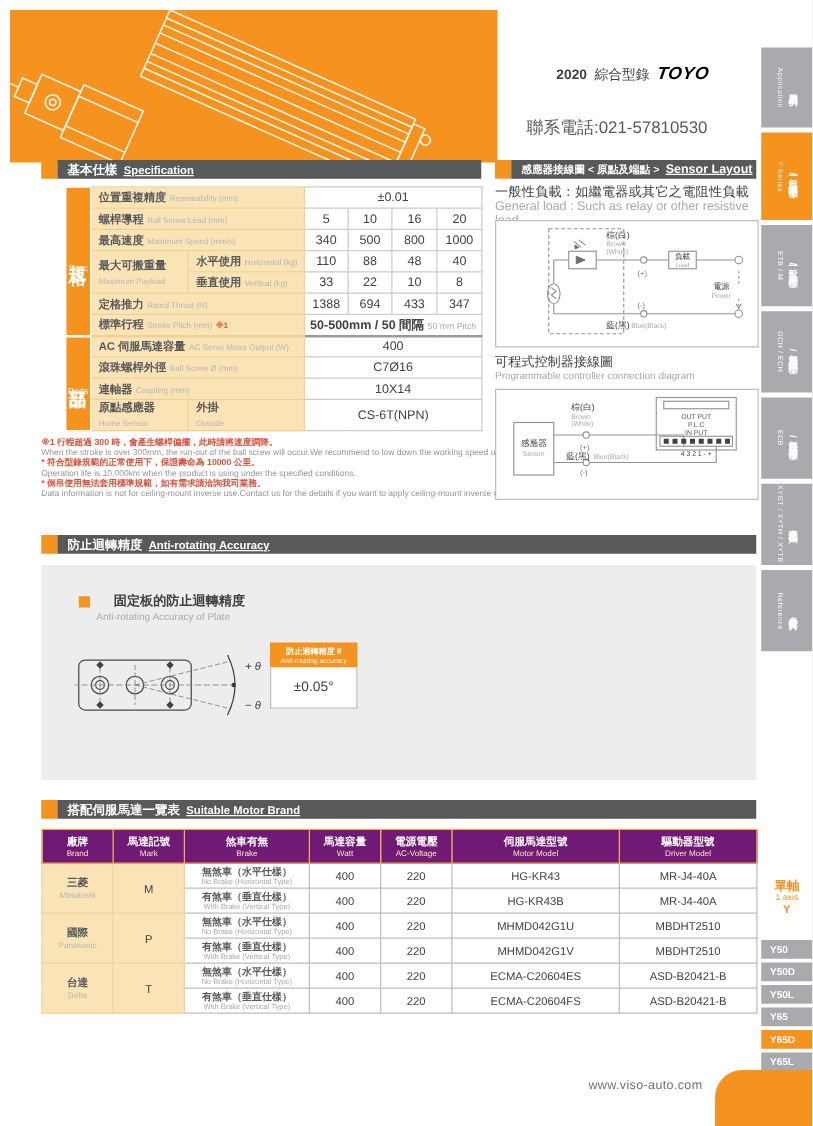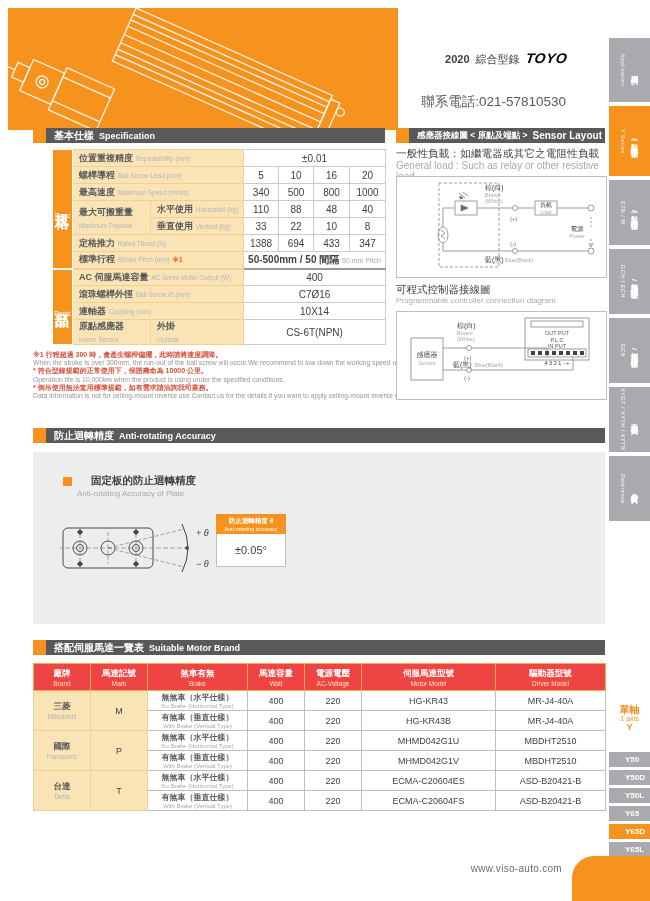--- a/index.html
+++ b/index.html
@@ -21,21 +21,21 @@
             justify-content:center;align-items:center;gap:3px;}
   .side-tab.active{background:#F6921E;}
   .side-tab .vzh{writing-mode:vertical-rl;font-size:7.5px;font-weight:bold;color:#fff;letter-spacing:1px;}
   .side-tab .ven{writing-mode:vertical-rl;font-size:5.5px;color:#fff;opacity:.95;letter-spacing:.5px;}
 
   
   .sec-head{height:15px;display:flex;}
   .sec-accent{width:13px;background:#F6921E;}
   .sec-bar{flex:1;background:#58595B;color:#fff;display:flex;align-items:center;gap:5px;padding-left:8px;}
   .sec-bar .zh{font-size:10px;font-weight:bold;}
-  .sec-bar .en{font-size:9px;font-weight:bold;}
+  .sec-bar .en{font-size:9px;font-weight:bold;text-decoration:underline;}
   .sec-bar.tight .zh{font-size:8.5px;}
   .sec-bar.tight .en{font-size:10px;text-align:center;}
 
   
   table{border-collapse:collapse;table-layout:fixed;}
   .spec-table{left:52px;top:149px;width:333px;font-size:10px;}
   .spec-table td{padding:0;border:1px solid #C9CBCD;}
   .spec-table td.lab{background:#FAE4B6;border-color:#EFD193;text-align:left;padding-left:6px;}
   .spec-table td.val{text-align:center;color:#414042;font-size:10px;}
   .spec-table td.side{background:#F6921E;border-color:#fff;text-align:center;vertical-align:middle;}
@@ -66,37 +66,37 @@
   .bullet-en{left:77px;top:489px;font-size:8px;color:#A7A9AC;}
   .rot-table{left:216px;top:514px;width:70px;}
   .rot-head{background:#F6921E;color:#fff;text-align:center;padding:3px 0 2px 0;}
   .rot-head .l1{display:block;font-size:6.5px;font-weight:bold;}
   .rot-head .l2{display:block;font-size:5.5px;}
   .rot-body{background:#fff;border:1px solid #BCBEC0;border-top:none;text-align:center;
             font-size:11px;color:#414042;padding:10px 0;}
 
   
   .motor-table{left:33px;top:663px;width:572px;border:1px solid #808285;}
-  .motor-table th{background:#ef4444;border:1px solid #F9A94A;height:26px;padding:0;}
+  .motor-table th{background:#701a75;border:1px solid #F9A94A;height:26px;padding:0;}
   .motor-table th .zh{display:block;font-size:8.5px;font-weight:bold;color:#fff;}
   .motor-table th .en{display:block;font-size:6.5px;font-weight:normal;color:#FDE3C2;}
   .motor-table td{border:1px solid #BCBEC0;height:19px;padding:0;text-align:center;font-size:9px;color:#414042;}
   .motor-table td.cream{background:#FAE4B6;border-color:#EFD193;}
   .cream .zh{display:block;font-size:8.5px;font-weight:bold;color:#58595B;}
   .cream .en{display:block;font-size:6.5px;color:#B4B6B8;}
   .brake .zh{display:block;font-size:8px;font-weight:bold;color:#58595B;}
   .brake .en{display:block;font-size:6px;color:#A7A9AC;}
 
   
   .axis-label{left:609px;top:704px;width:41px;text-align:center;color:#F6921E;line-height:1.1;}
   .axis-label .g1{display:block;font-size:10px;font-weight:bold;}
   .axis-label .g2{display:block;font-size:7px;}
   .axis-label .g3{display:block;font-size:9px;font-weight:bold;}
   .y-tab{left:609px;width:41px;height:15px;background:#A8AAAD;color:#fff;font-size:8px;
-         font-weight:bold;display:flex;align-items:center;padding-left:16px;box-sizing:border-box;}
+         font-weight:bold;display:flex;align-items:center;padding-left:7px;box-sizing:border-box;}
   .y-tab.active{background:#F6921E;}
 
   
   .website{right:88px;top:863px;font-size:10px;color:#6D6E71;letter-spacing:.3px;}
   .corner{left:572px;top:856px;width:78px;height:45px;background:#F6921E;border-top-left-radius:22px;}
 
   svg text{font-family:"Liberation Sans","DejaVu Sans",sans-serif;}
 </style>
 </head>
 <body>

